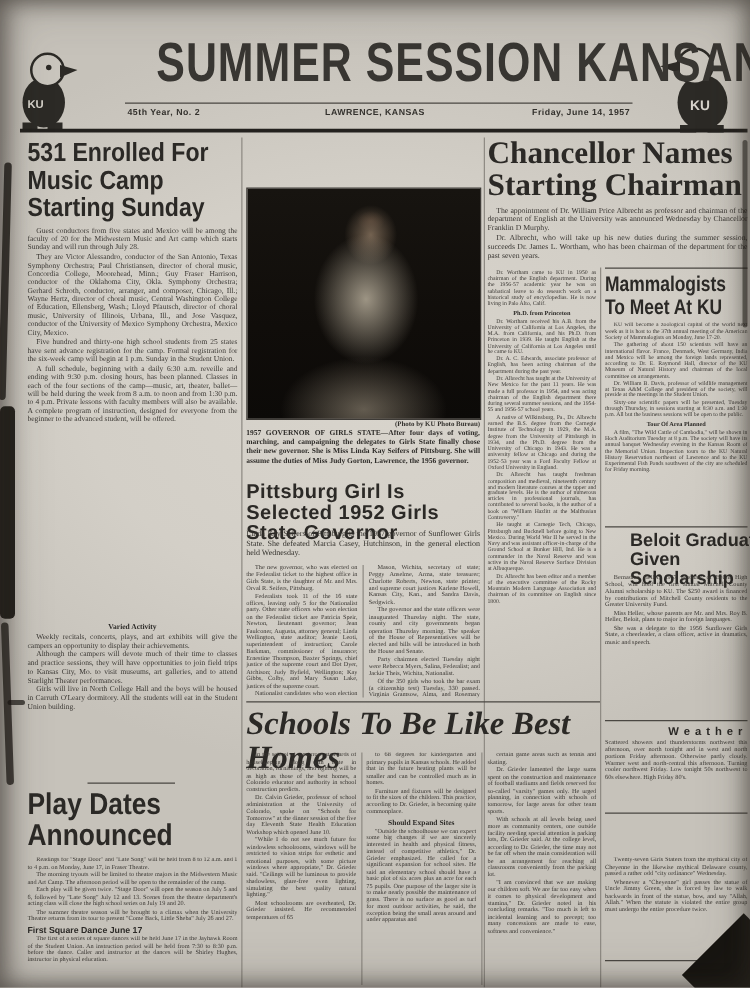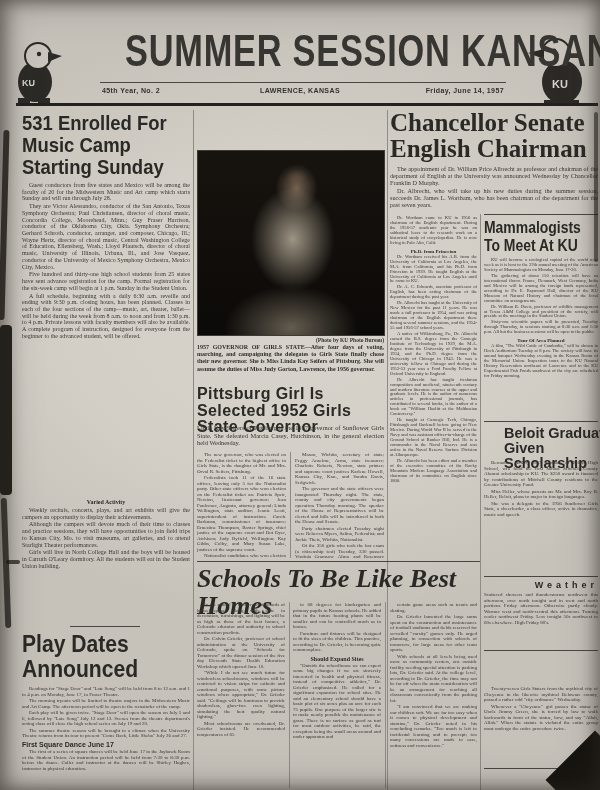--- a/index.html
+++ b/index.html
@@ -152,21 +152,21 @@
       </div>
   </div>
   <div class="abs vrule" style="left:385px;top:602px;height:186px;"></div>
   <div class="abs body-txt t5" style="left:390px;top:602px;width:87px;height:186px;">
       <p>certain game areas such as tennis and skating.</p>
       <p>Dr. Grieder lamented the large sums spent on the construction and maintenance of football stadiums and fields reserved for so-called "varsity" games only. He urged planning, in connection with schools of tomorrow, for large areas for other team sports.</p>
       <p>With schools at all levels being used more as community centers, one outside facility needing special attention is parking lots, Dr. Grieder said. At the college level, according to Dr. Grieder, the time may not be far off when the main consideration will be an arrangement for reaching all classrooms conveniently from the parking lot.</p>
       <p>"I am convinced that we are making our children soft. We are far too easy when it comes to physical development and stamina," Dr. Grieder noted in his concluding remarks. "Too much is left to incidental learning and to precept; too many concessions are made to ease, softness and convenience."</p>
     </div>
 
-  <div class="abs hl-serif" style="left:390px;top:110px;width:210px;font-size:25px;font-weight:700;">Chancellor Senate English Chairman</div>
+  <div class="abs hl-serif" style="left:390px;top:110px;width:210px;font-size:25px;font-weight:700;">Chancellor Names Starting Chairman</div>
   <div class="abs body-txt" style="left:390px;top:166px;width:208px;height:46px;font-size:6.2px;">
       <p>The appointment of Dr. William Price Albrecht as professor and chairman of the department of English at the University was announced Wednesday by Chancellor Franklin D Murphy.</p>
       <p>Dr. Albrecht, who will take up his new duties during the summer session, succeeds Dr. James L. Wortham, who has been chairman of the department for the past seven years.</p>
     </div>
   <div class="abs" style="left:390px;top:216px;width:87px;height:342px;overflow:hidden;">
     <div class="body-txt t45">
         <p>Dr. Wortham came to KU in 1950 as chairman of the English department. During the 1956-57 academic year he was on sabbatical leave to do research work on a historical study of encyclopedias. He is now living in Palo Alto, Calif.</p>
       </div>
     <div class="subhead" style="font-size:5px;">Ph.D. from Princeton</div>
     <div class="body-txt t45">

